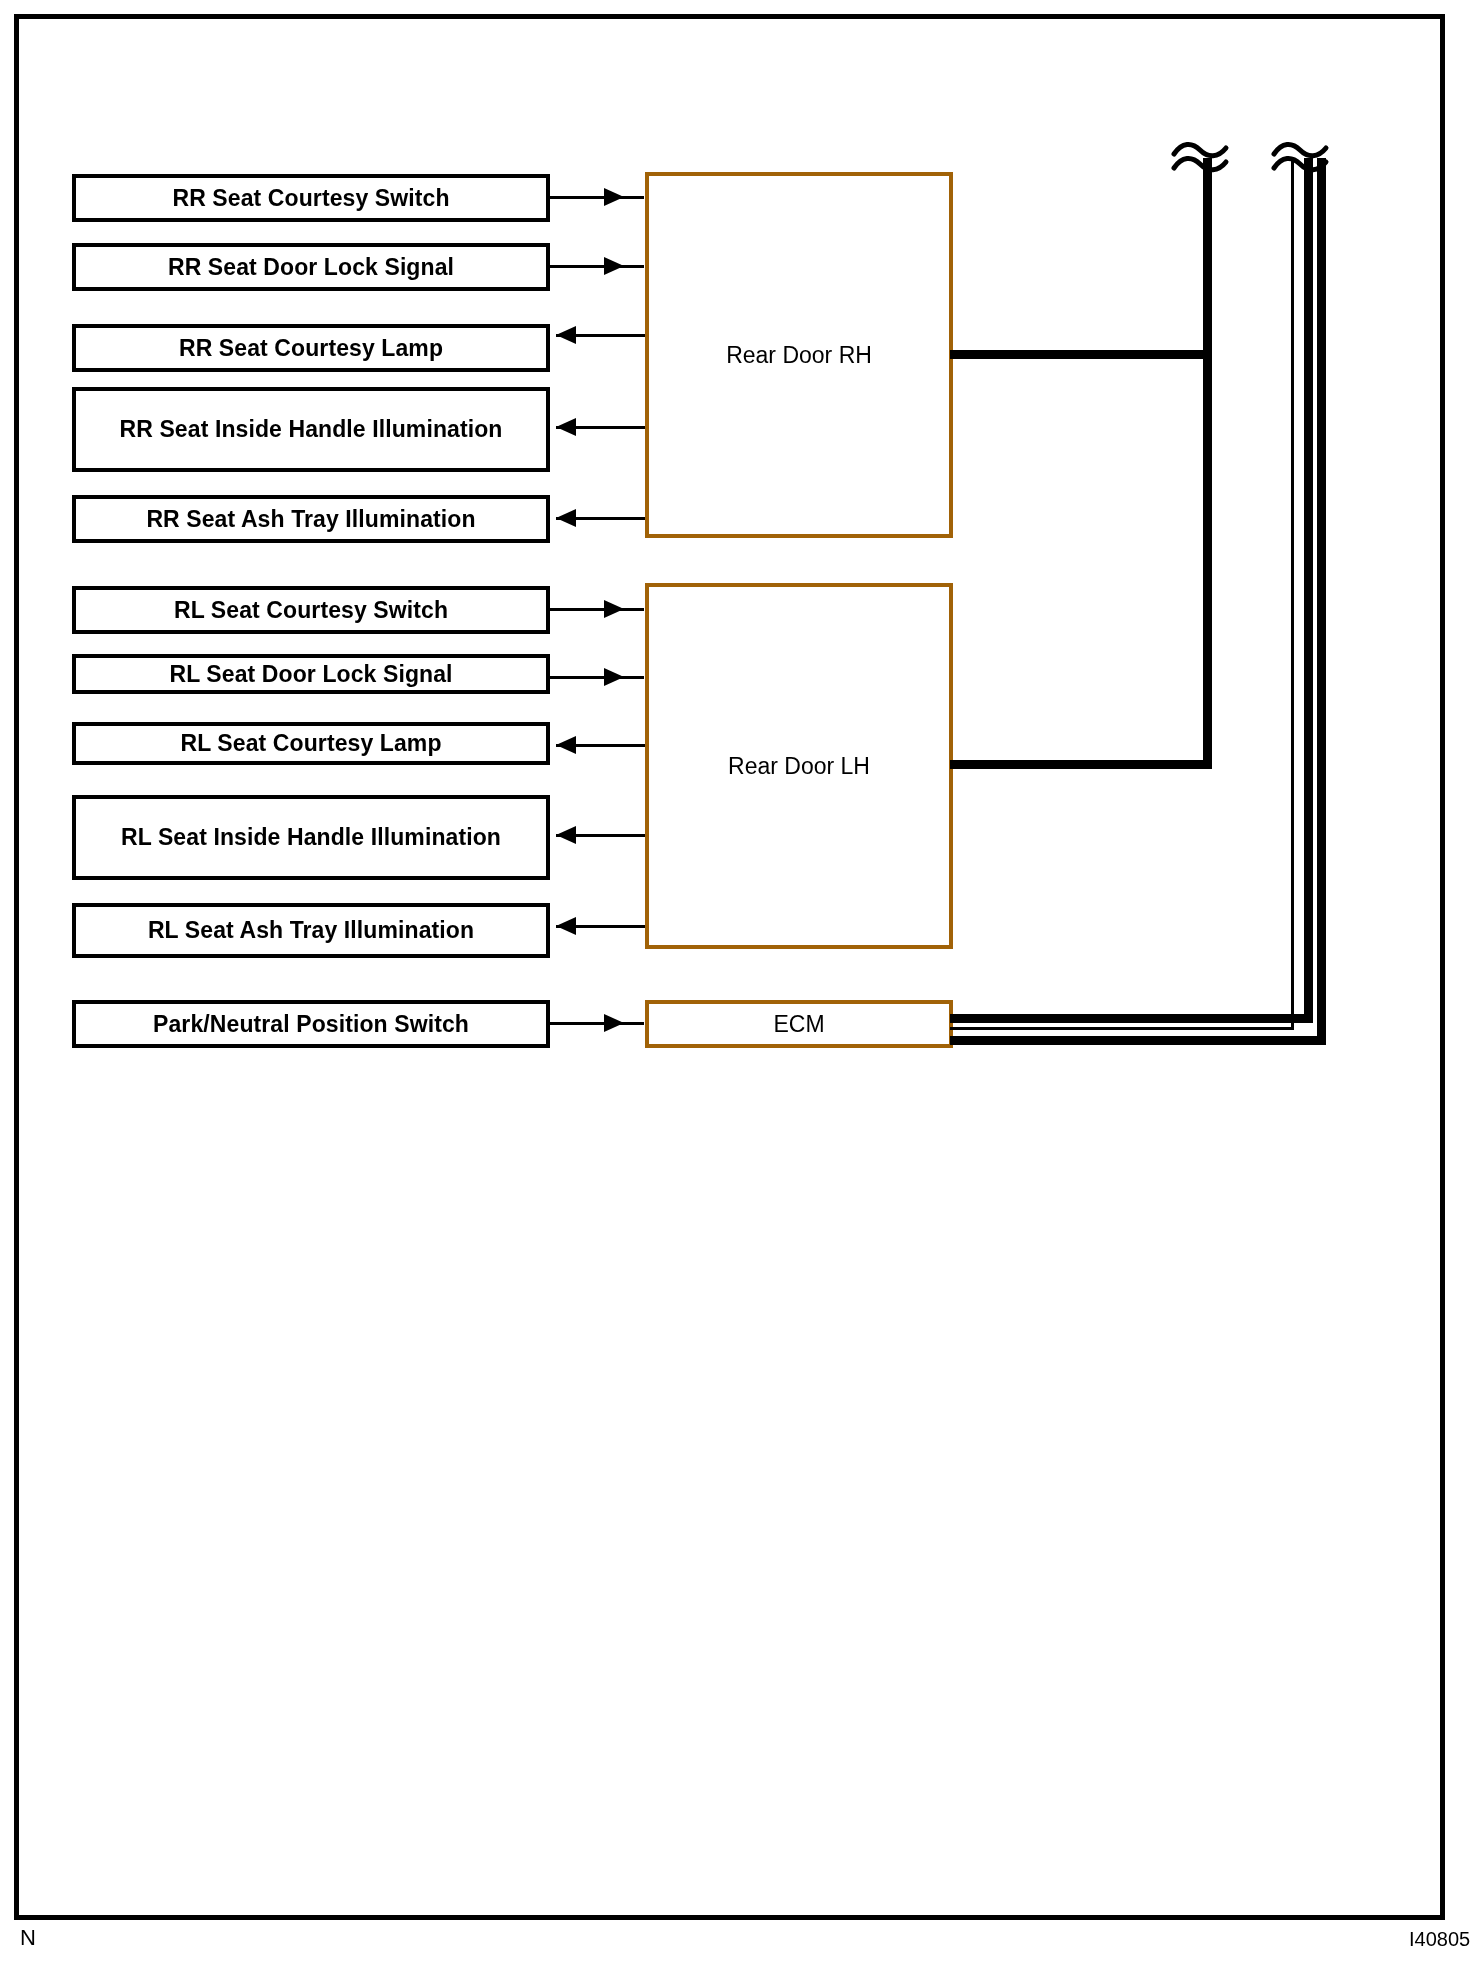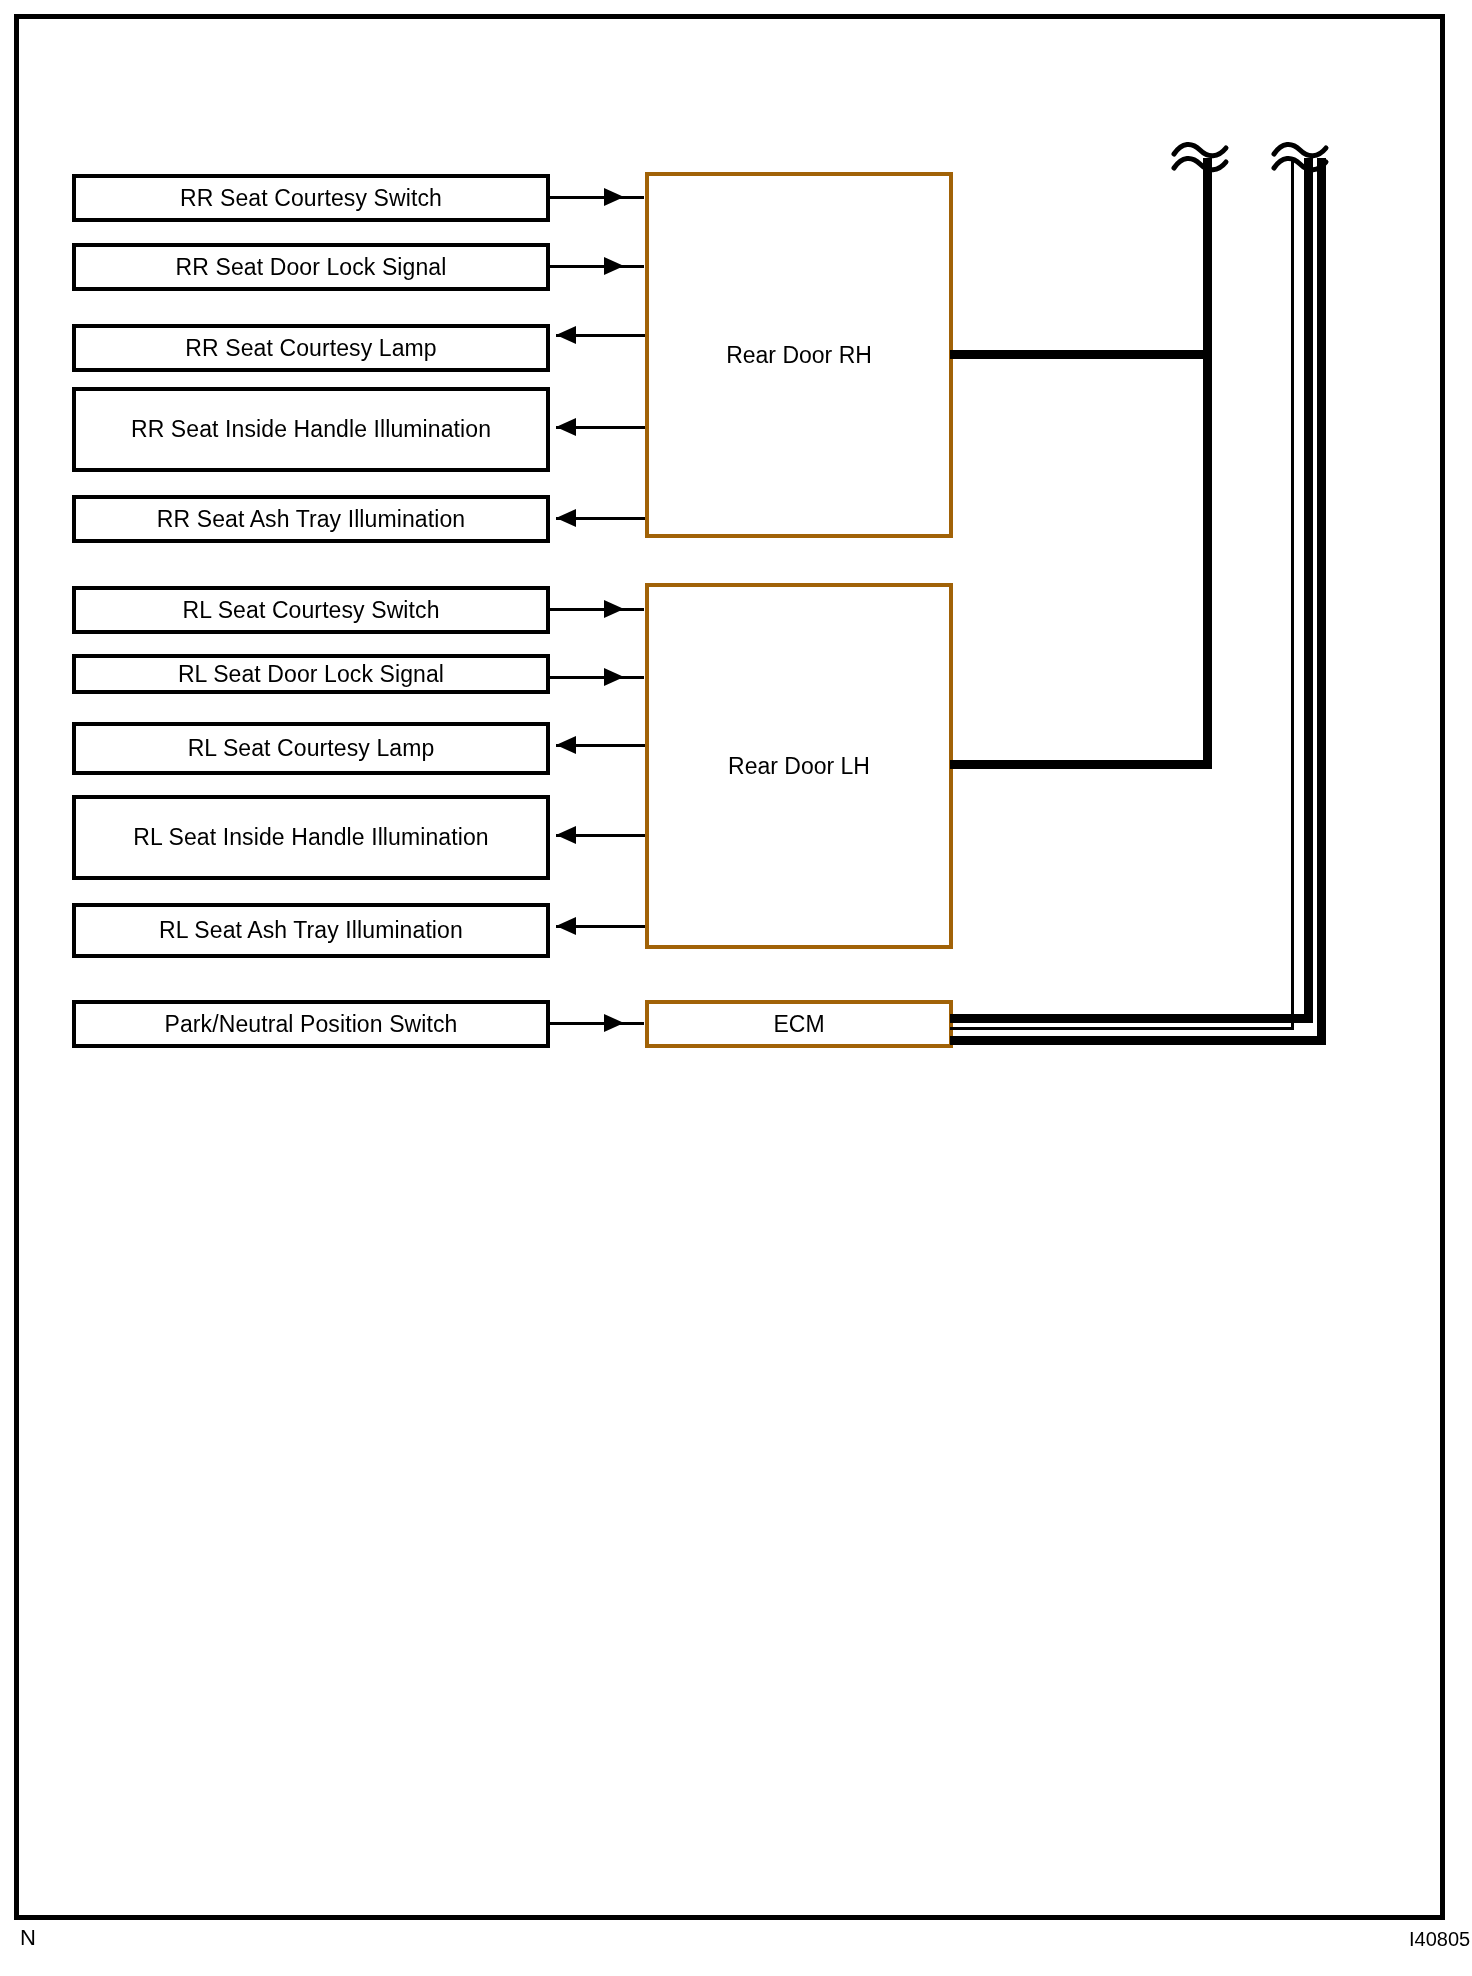--- a/index.html
+++ b/index.html
@@ -44,20 +44,21 @@
     box-sizing: border-box;
     background: #fff;
     display: flex;
     align-items: center;
     justify-content: center;
     text-align: center;
     font-size: 23px;
     line-height: 1.15;
     letter-spacing: 0.1px;
     color: #000;
+    font-weight: bold;
   }
   
   .mod-box {
     position: absolute;
     border: 4px solid #a16207;
     box-sizing: border-box;
     background: #fff;
     display: flex;
     align-items: center;
     justify-content: center;
@@ -166,21 +167,21 @@
     </div>
 
     <div class="sig-box" style="left:72px; top:586px; width:478px; height:48px;">
       <span>RL Seat Courtesy Switch</span>
     </div>
 
     <div class="sig-box" style="left:72px; top:654px; width:478px; height:40px;">
       <span>RL Seat Door Lock Signal</span>
     </div>
 
-    <div class="sig-box" style="left:72px; top:722px; width:478px; height:53px;">
+    <div class="sig-box" style="left:72px; top:722px; width:478px; height:43px;">
       <span>RL Seat Courtesy Lamp</span>
     </div>
 
     <div class="sig-box" style="left:72px; top:795px; width:478px; height:85px;">
       <span>RL Seat Inside Handle Illumination</span>
     </div>
 
     <div class="sig-box" style="left:72px; top:903px; width:478px; height:55px;">
       <span>RL Seat Ash Tray Illumination</span>
     </div>

